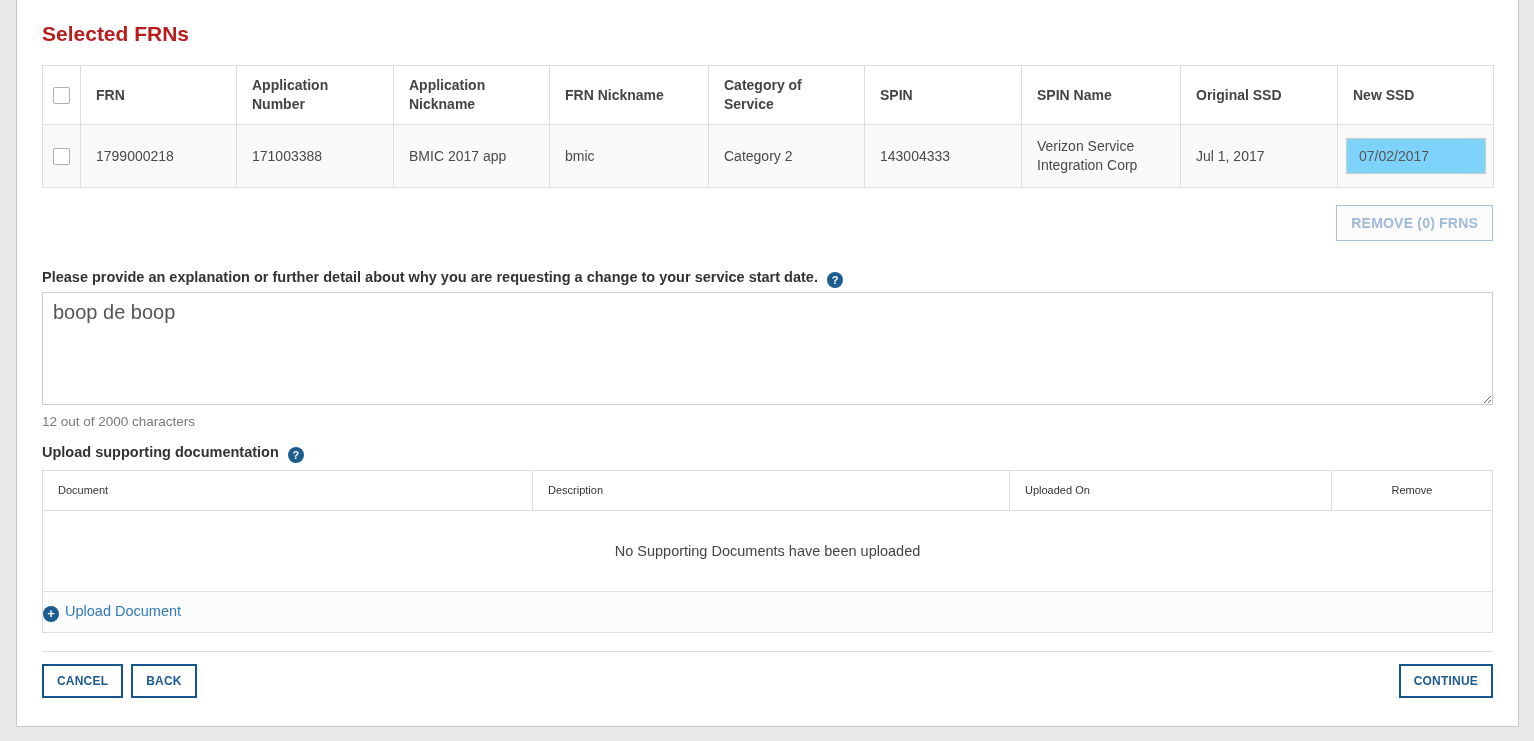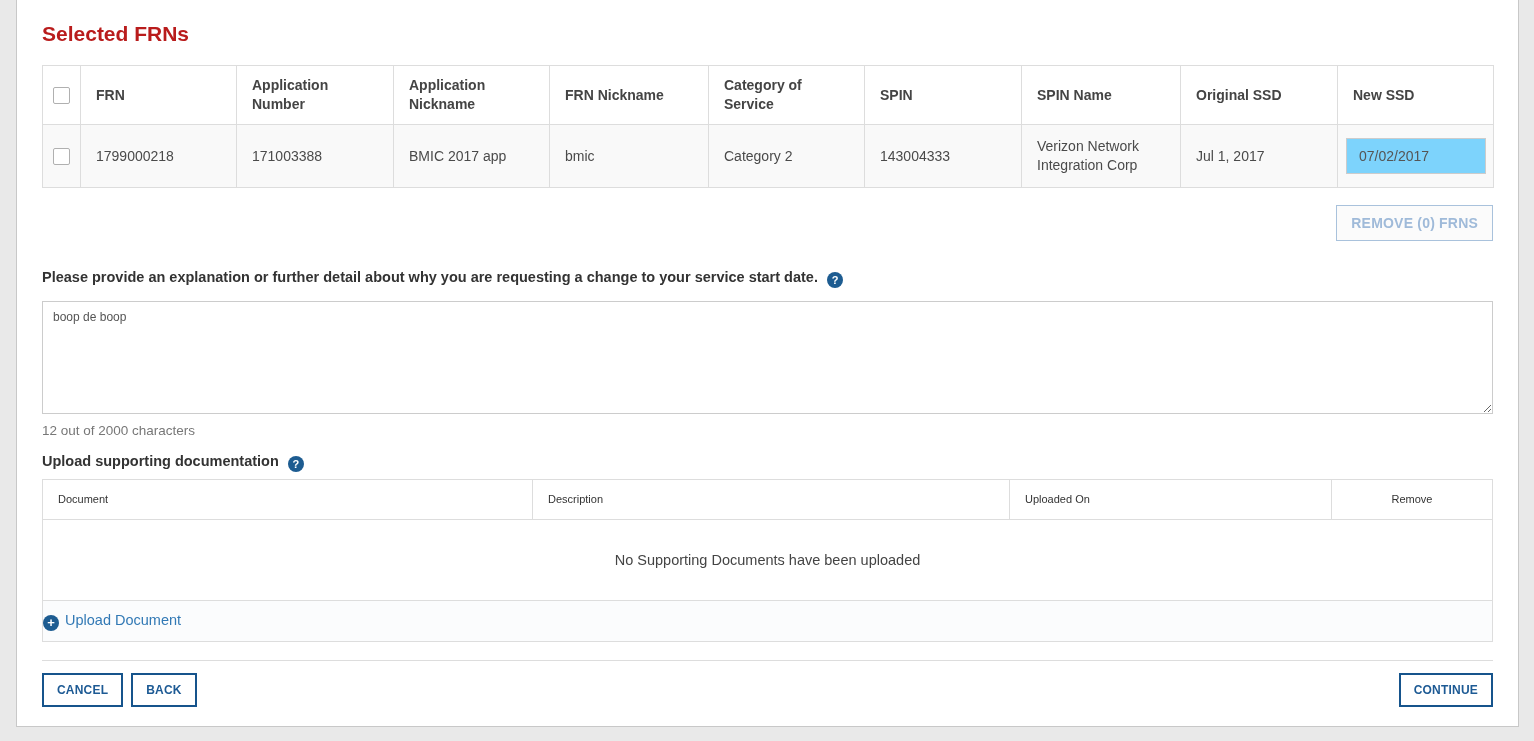--- a/index.html
+++ b/index.html
@@ -97,26 +97,26 @@
     font-size: 11px;
     font-weight: bold;
     line-height: 16px;
     text-align: center;
     margin-left: 5px;
     vertical-align: -2px;
     cursor: pointer;
   }
   textarea.explanation {
     display: block;
-    margin-top: 13px;
+    margin-top: 4px;
     width: 100%;
     height: 113px;
     border: 1px solid #ccc;
     padding: 8px 10px;
-    font-size: 12px;
+    font-size: 20px;
     color: #555;
     font-family: inherit;
     resize: both;
   }
   .char-counter {
     margin-top: 9px;
     color: #777;
     font-size: 13.5px;
   }
   .upload-label { margin-top: 14px; margin-bottom: 7px; }
@@ -228,21 +228,21 @@
       <tr>
         <td class="cb-col">
           <input type="checkbox" style="">
         </td>
         <td>1799000218</td>
         <td>171003388</td>
         <td>BMIC 2017 app</td>
         <td>bmic</td>
         <td>Category 2</td>
         <td>143004333</td>
-        <td>Verizon Network Integration Corp</td>
+        <td>Verizon Service Integration Corp</td>
         <td>Jul 1, 2017</td>
         <td class="newssd-col">
           <input type="text" class="ssd-input" value="07/02/2017" style="">
         </td>
       </tr>
     </tbody>
   </table>
 
   <div class="remove-row">
     <button class="btn-remove">REMOVE (0) FRNS</button>

